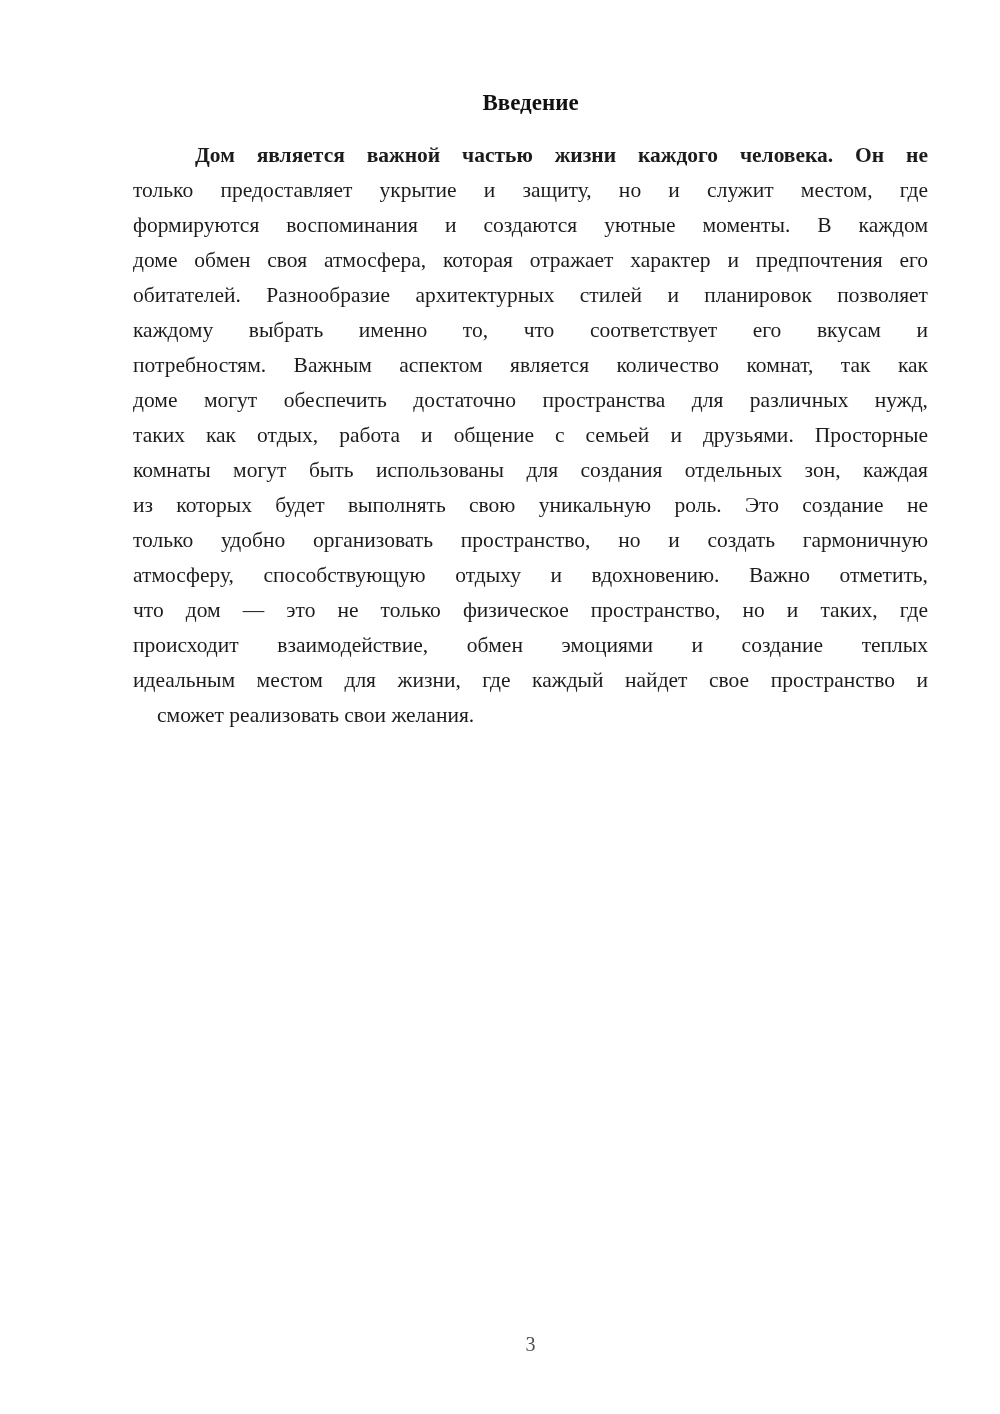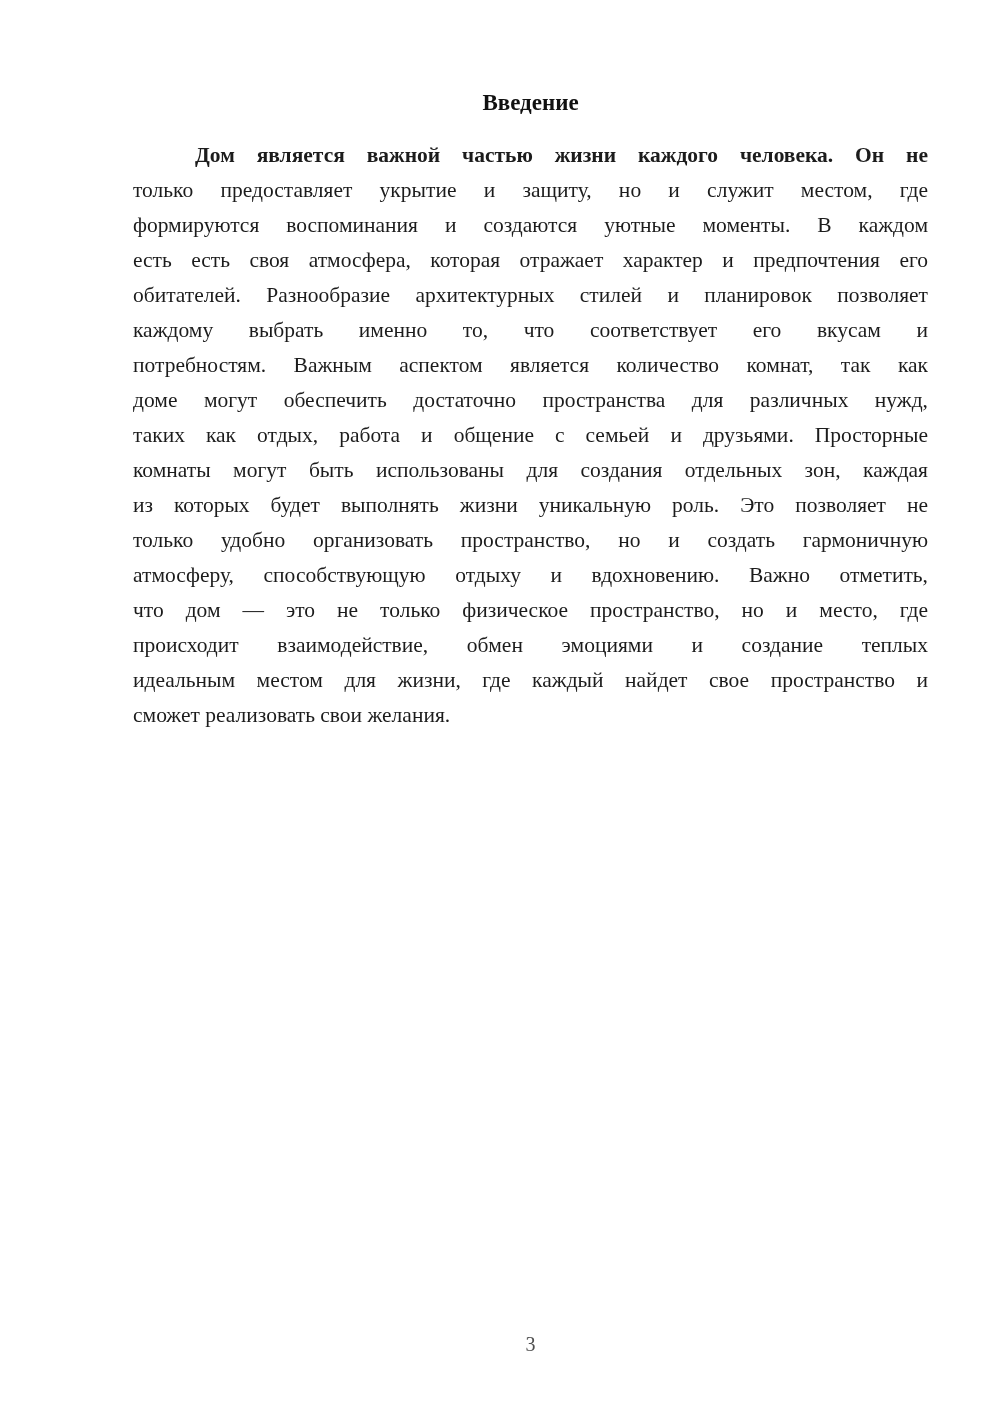--- a/index.html
+++ b/index.html
@@ -40,20 +40,21 @@
     text-align-last: justify;
     white-space: normal;
     color: #1c1c1c;
   }
   .para .line:first-child {
     text-indent: 62px;
     font-weight: bold;
   }
   .para .line:last-child {
     text-align-last: left;
+    margin-left: 24px;
   }
   .page-number {
     position: absolute;
     left: 133px;
     top: 1329px;
     width: 795px;
     text-align: center;
     font-size: 20px;
     line-height: 30px;
     color: #4f4f4f;
@@ -62,30 +63,30 @@
 </head>
 <body>
 
 <div class="page">
   <div class="content">
     <h1 class="doc-title">Введение</h1>
     <div class="para">
         <div class="line">Дом является важной частью жизни каждого человека. Он не</div>
         <div class="line">только предоставляет укрытие и защиту, но и служит местом, где</div>
         <div class="line">формируются воспоминания и создаются уютные моменты. В каждом</div>
-        <div class="line">есть есть своя атмосфера, которая отражает характер и предпочтения его</div>
+        <div class="line">доме обмен своя атмосфера, которая отражает характер и предпочтения его</div>
         <div class="line">обитателей. Разнообразие архитектурных стилей и планировок позволяет</div>
         <div class="line">каждому выбрать именно то, что соответствует его вкусам и</div>
         <div class="line">потребностям. Важным аспектом является количество комнат, так как</div>
         <div class="line">доме могут обеспечить достаточно пространства для различных нужд,</div>
         <div class="line">таких как отдых, работа и общение с семьей и друзьями. Просторные</div>
         <div class="line">комнаты могут быть использованы для создания отдельных зон, каждая</div>
-        <div class="line">из которых будет выполнять жизни уникальную роль. Это позволяет не</div>
+        <div class="line">из которых будет выполнять свою уникальную роль. Это создание не</div>
         <div class="line">только удобно организовать пространство, но и создать гармоничную</div>
         <div class="line">атмосферу, способствующую отдыху и вдохновению. Важно отметить,</div>
-        <div class="line">что дом — это не только физическое пространство, но и место, где</div>
+        <div class="line">что дом — это не только физическое пространство, но и таких, где</div>
         <div class="line">происходит взаимодействие, обмен эмоциями и создание теплых</div>
         <div class="line">идеальным местом для жизни, где каждый найдет свое пространство и</div>
         <div class="line">сможет реализовать свои желания.</div>
       </div>
   </div>
   <div class="page-number">3</div>
 </div>
 
 </body></html>

